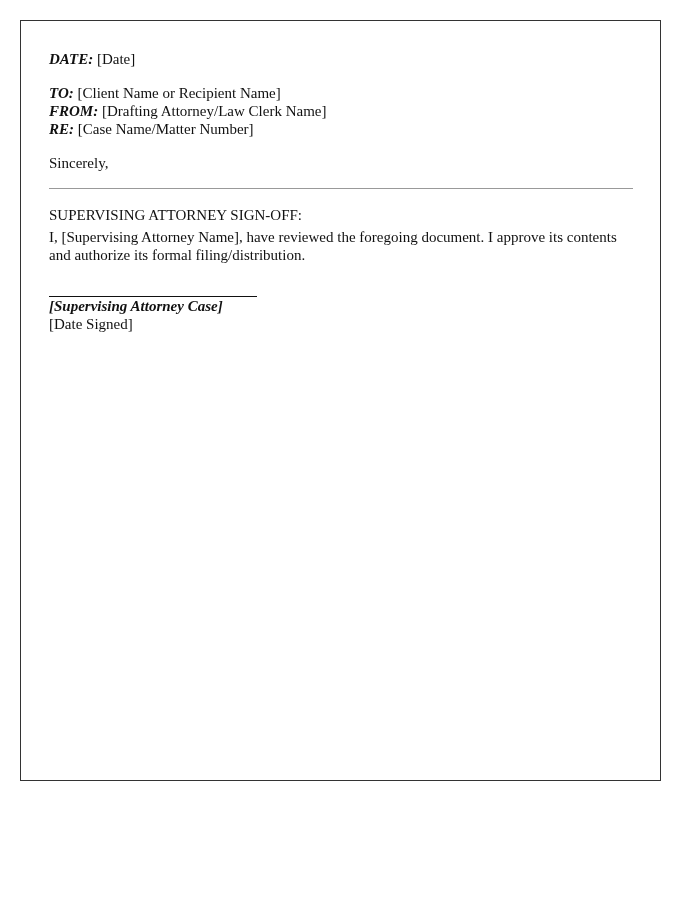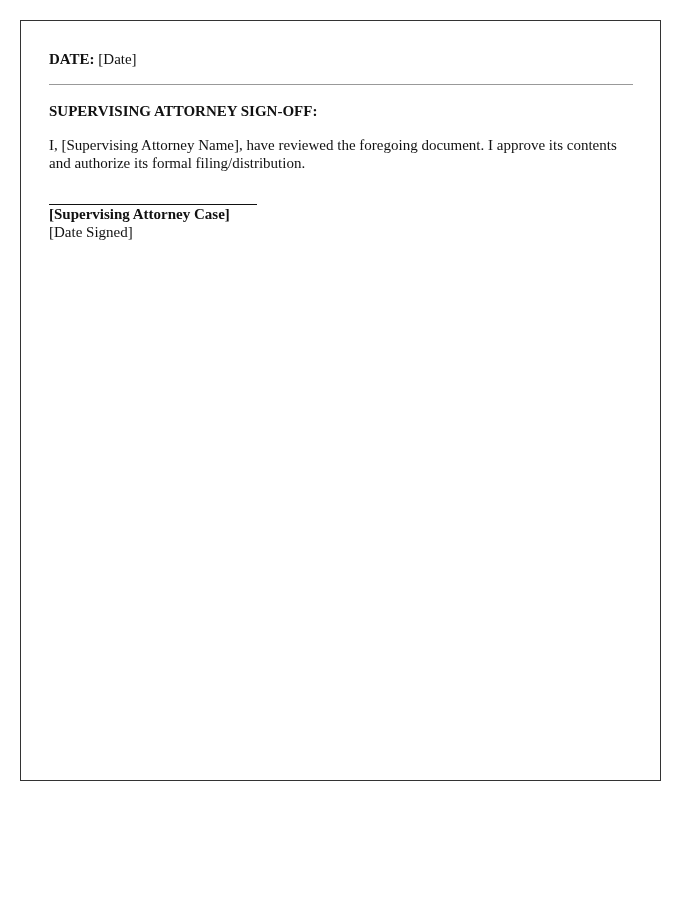--- a/index.html
+++ b/index.html
@@ -33,53 +33,69 @@
       width: 584px;
     }
     p {
       margin: 0;
     }
     .block {
       margin-bottom: 16px;
     }
     b {
       font-weight: bold;
+      font-style: italic;
     }
     .divider {
       border: none;
       border-top: 1px solid #999999;
       margin: 16px 0 17px 0;
       height: 0;
       width: 584px;
     }
     .section-heading {
-      font-weight: bold;
-      margin-bottom: 16px;
+      font-weight: normal;
+      margin-bottom: 4px;
     }
     .sig-line {
       width: 208px;
       border-top: 1px solid #111111;
       margin-top: 32px;
       height: 0;
     }
   </style>
 </head>
 <body>
 
 <div class="page">
   <div class="content">
 
     <p class="block" style="margin-top:1px;">
       <b>DATE:</b>
       <span>[Date]</span>
     </p>
 
+    <div class="block">
+      <p>
+        <b>TO:</b>
+        <span>[Client Name or Recipient Name]</span>
+      </p>
+      <p>
+        <b>FROM:</b>
+        <span>[Drafting Attorney/Law Clerk Name]</span>
+      </p>
+      <p>
+        <b>RE:</b>
+        <span>[Case Name/Matter Number]</span>
+      </p>
+    </div>
 
 
 
+    <p class="block">Sincerely,</p>
 
 
     <hr class="divider">
 
     <p class="section-heading">SUPERVISING ATTORNEY SIGN-OFF:</p>
 
     <p>I, [Supervising Attorney Name], have reviewed the foregoing document. I approve its contents and authorize its formal filing/distribution.</p>
 
     <div class="sig-line"></div>
 

